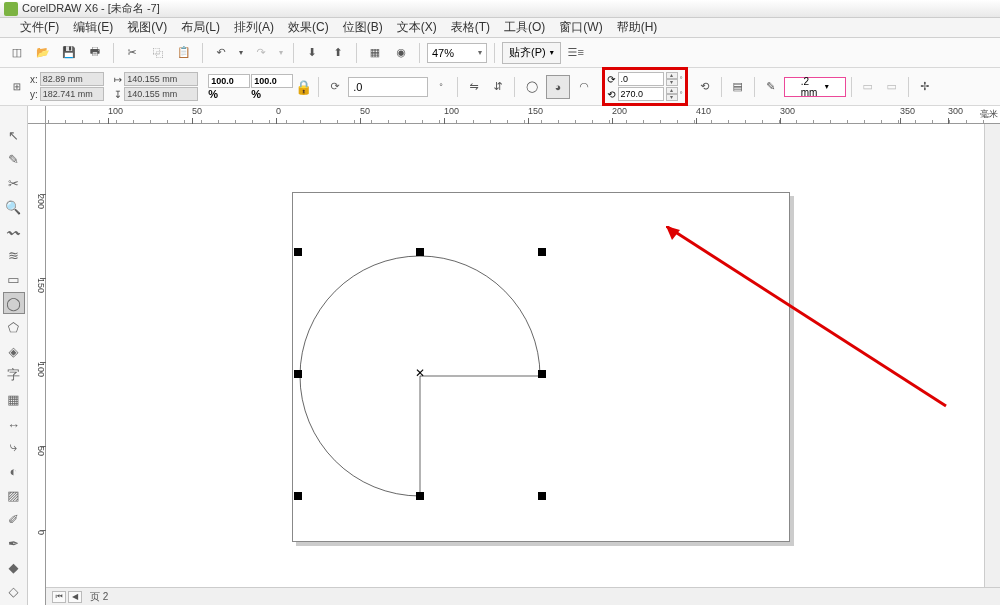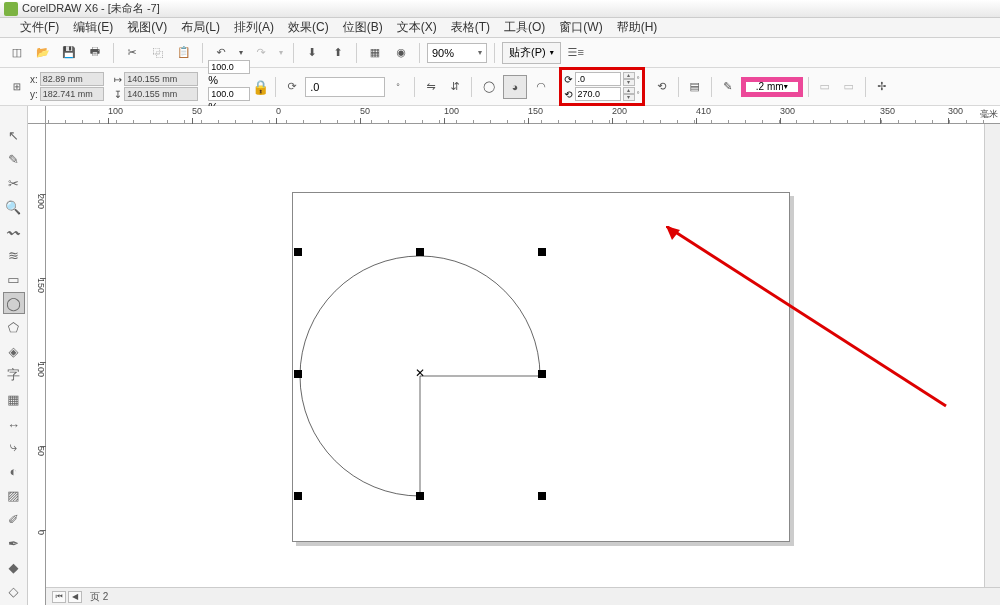--- a/index.html
+++ b/index.html
@@ -13,33 +13,33 @@
 .tbtn { width: 22px; height: 22px; display: flex; align-items: center; justify-content: center; color: #555; border-radius: 2px; }
 .sep { width: 1px; height: 20px; background: #d0d0d0; margin: 0 3px; }
 .zoom-box { width: 60px; height: 20px; border: 1px solid #bbb; background: #fff; font-size: 11px; padding: 0 4px; display: flex; align-items: center; justify-content: space-between; }
 .zoom-box .dd { font-size: 8px; color: #666; }
 .snap-btn { height: 22px; border: 1px solid #bbb; background: #f5f5f5; font-size: 11px; padding: 0 6px; display: flex; align-items: center; gap: 4px; }
 .property-bar { height: 38px; background: #fafafa; border-bottom: 1px solid #d8d8d8; display: flex; align-items: center; padding: 0 6px; gap: 2px; }
 .coord-group { display: flex; flex-direction: column; gap: 1px; }
 .coord-group .row { display: flex; align-items: center; font-size: 10px; color: #444; gap: 2px; }
 .coord-input { width: 64px; height: 14px; border: 1px solid #bbb; background: #e5e5e5; font-size: 9px; padding: 0 2px; display: flex; align-items: center; }
 .coord-input.wide { width: 74px; }
-.scale-group { display: flex; flex-direction: column; gap: 1px; }
+.scale-group { display: flex; flex-direction: row; gap: 1px; font-weight: bold; }
 .scale-input { width: 42px; height: 14px; border: 1px solid #bbb; background: #fff; font-size: 9px; padding: 0 2px; display: flex; align-items: center; }
 .lock-btn { width: 18px; height: 28px; display: flex; align-items: center; justify-content: center; color: #666; font-size: 14px; }
 .angle-input { width: 80px; height: 20px; border: 1px solid #bbb; background: #fff; font-size: 11px; padding: 0 4px; display: flex; align-items: center; }
 .shape-btn { width: 24px; height: 24px; border: 1px solid transparent; display: flex; align-items: center; justify-content: center; color: #555; }
 .shape-btn.active { border: 1px solid #999; background: #e8e8e8; }
 .hi-box { border: 3px solid #d00; padding: 2px; display: flex; flex-direction: column; gap: 1px; margin: 0 4px; }
 .hi-row { display: flex; align-items: center; gap: 2px; }
 .hi-input { width: 46px; height: 14px; border: 1px solid #bbb; background: #fff; font-size: 9px; padding: 0 2px; display: flex; align-items: center; }
 .spin { width: 12px; height: 14px; display: flex; flex-direction: column; }
 .spin div { width: 12px; height: 7px; border: 1px solid #bbb; background: #f0f0f0; font-size: 6px; line-height: 5px; text-align: center; color: #666; }
 .deg { font-size: 8px; color: #666; }
-.outline-dd { width: 62px; height: 20px; border: 5px solid #ec4899; background: #fff; font-size: 10px; padding: 0 10px; display: flex; align-items: center; justify-content: space-between; }
+.outline-dd { width: 62px; height: 20px; border: 1px solid #ec4899; background: #fff; font-size: 10px; padding: 0 16px; display: flex; align-items: center; justify-content: space-between; }
 .ruler-h { position: absolute; left: 28px; right: 0; top: 106px; height: 18px; background: #fff; border-bottom: 1px solid #999; }
 .ruler-h .tick { position: absolute; top: 0; height: 18px; font-size: 9px; color: #444; }
 .ruler-h .tick::before { content: ''; position: absolute; bottom: 0; left: 0; width: 1px; height: 6px; background: #666; }
 .ruler-h .mini { position: absolute; bottom: 0; width: 1px; height: 3px; background: #999; }
 .ruler-v { position: absolute; left: 28px; top: 124px; bottom: 0; width: 18px; background: #fff; border-right: 1px solid #999; }
 .ruler-v .tick { position: absolute; left: 0; width: 18px; font-size: 9px; color: #444; writing-mode: vertical-rl; text-align: center; }
 .ruler-v .tick::before { content: ''; position: absolute; right: 0; top: 0; height: 1px; width: 6px; background: #666; }
 .ruler-label-r { position: absolute; right: 2px; top: 108px; font-size: 9px; color: #444; }
 .ruler-corner { position: absolute; left: 28px; top: 106px; width: 18px; height: 18px; background: #fff; border-right: 1px solid #999; border-bottom: 1px solid #999; z-index: 2; }
 .toolbox { position: absolute; left: 0; top: 106px; bottom: 0; width: 28px; background: #f5f5f5; border-right: 1px solid #ccc; display: flex; flex-direction: column; align-items: center; padding-top: 18px; gap: 2px; }
@@ -93,21 +93,21 @@
   <div class="tbtn" style="color:#bbb;">↷</div>
   <div class="tbtn" style="width:10px;font-size:8px;color:#bbb;">▾</div>
   <div class="sep"></div>
   <div class="tbtn">⬇</div>
   <div class="tbtn">⬆</div>
   <div class="sep"></div>
   <div class="tbtn">▦</div>
   <div class="tbtn">◉</div>
   <div class="sep"></div>
   <div class="zoom-box">
-      <span>90%</span>
+      <span>47%</span>
       <span class="dd">▾</span>
     </div>
   <div class="sep"></div>
   <div class="snap-btn">
       <span>贴齐(P)</span>
       <span style="font-size:8px;">▾</span>
     </div>
   <div class="tbtn">☰≡</div>
 </div>
 
@@ -192,21 +192,21 @@
 <div class="ruler-h">
   <div class="tick" style="left:80px;">100</div>
   <div class="tick" style="left:164px;">50</div>
   <div class="tick" style="left:248px;">0</div>
   <div class="tick" style="left:332px;">50</div>
   <div class="tick" style="left:416px;">100</div>
   <div class="tick" style="left:500px;">150</div>
   <div class="tick" style="left:584px;">200</div>
   <div class="tick" style="left:668px;">410</div>
   <div class="tick" style="left:752px;">300</div>
-  <div class="tick" style="left:852px;">350</div>
+  <div class="tick" style="left:872px;">350</div>
   <div class="tick" style="left:920px;">300</div>
 <div class="mini" style="left: 20px;"></div>
     <div class="mini" style="left: 37px;"></div>
     <div class="mini" style="left: 54px;"></div>
     <div class="mini" style="left: 71px;"></div>
     <div class="mini" style="left: 88px;"></div>
     <div class="mini" style="left: 105px;"></div>
     <div class="mini" style="left: 122px;"></div>
     <div class="mini" style="left: 139px;"></div>
     <div class="mini" style="left: 156px;"></div>

